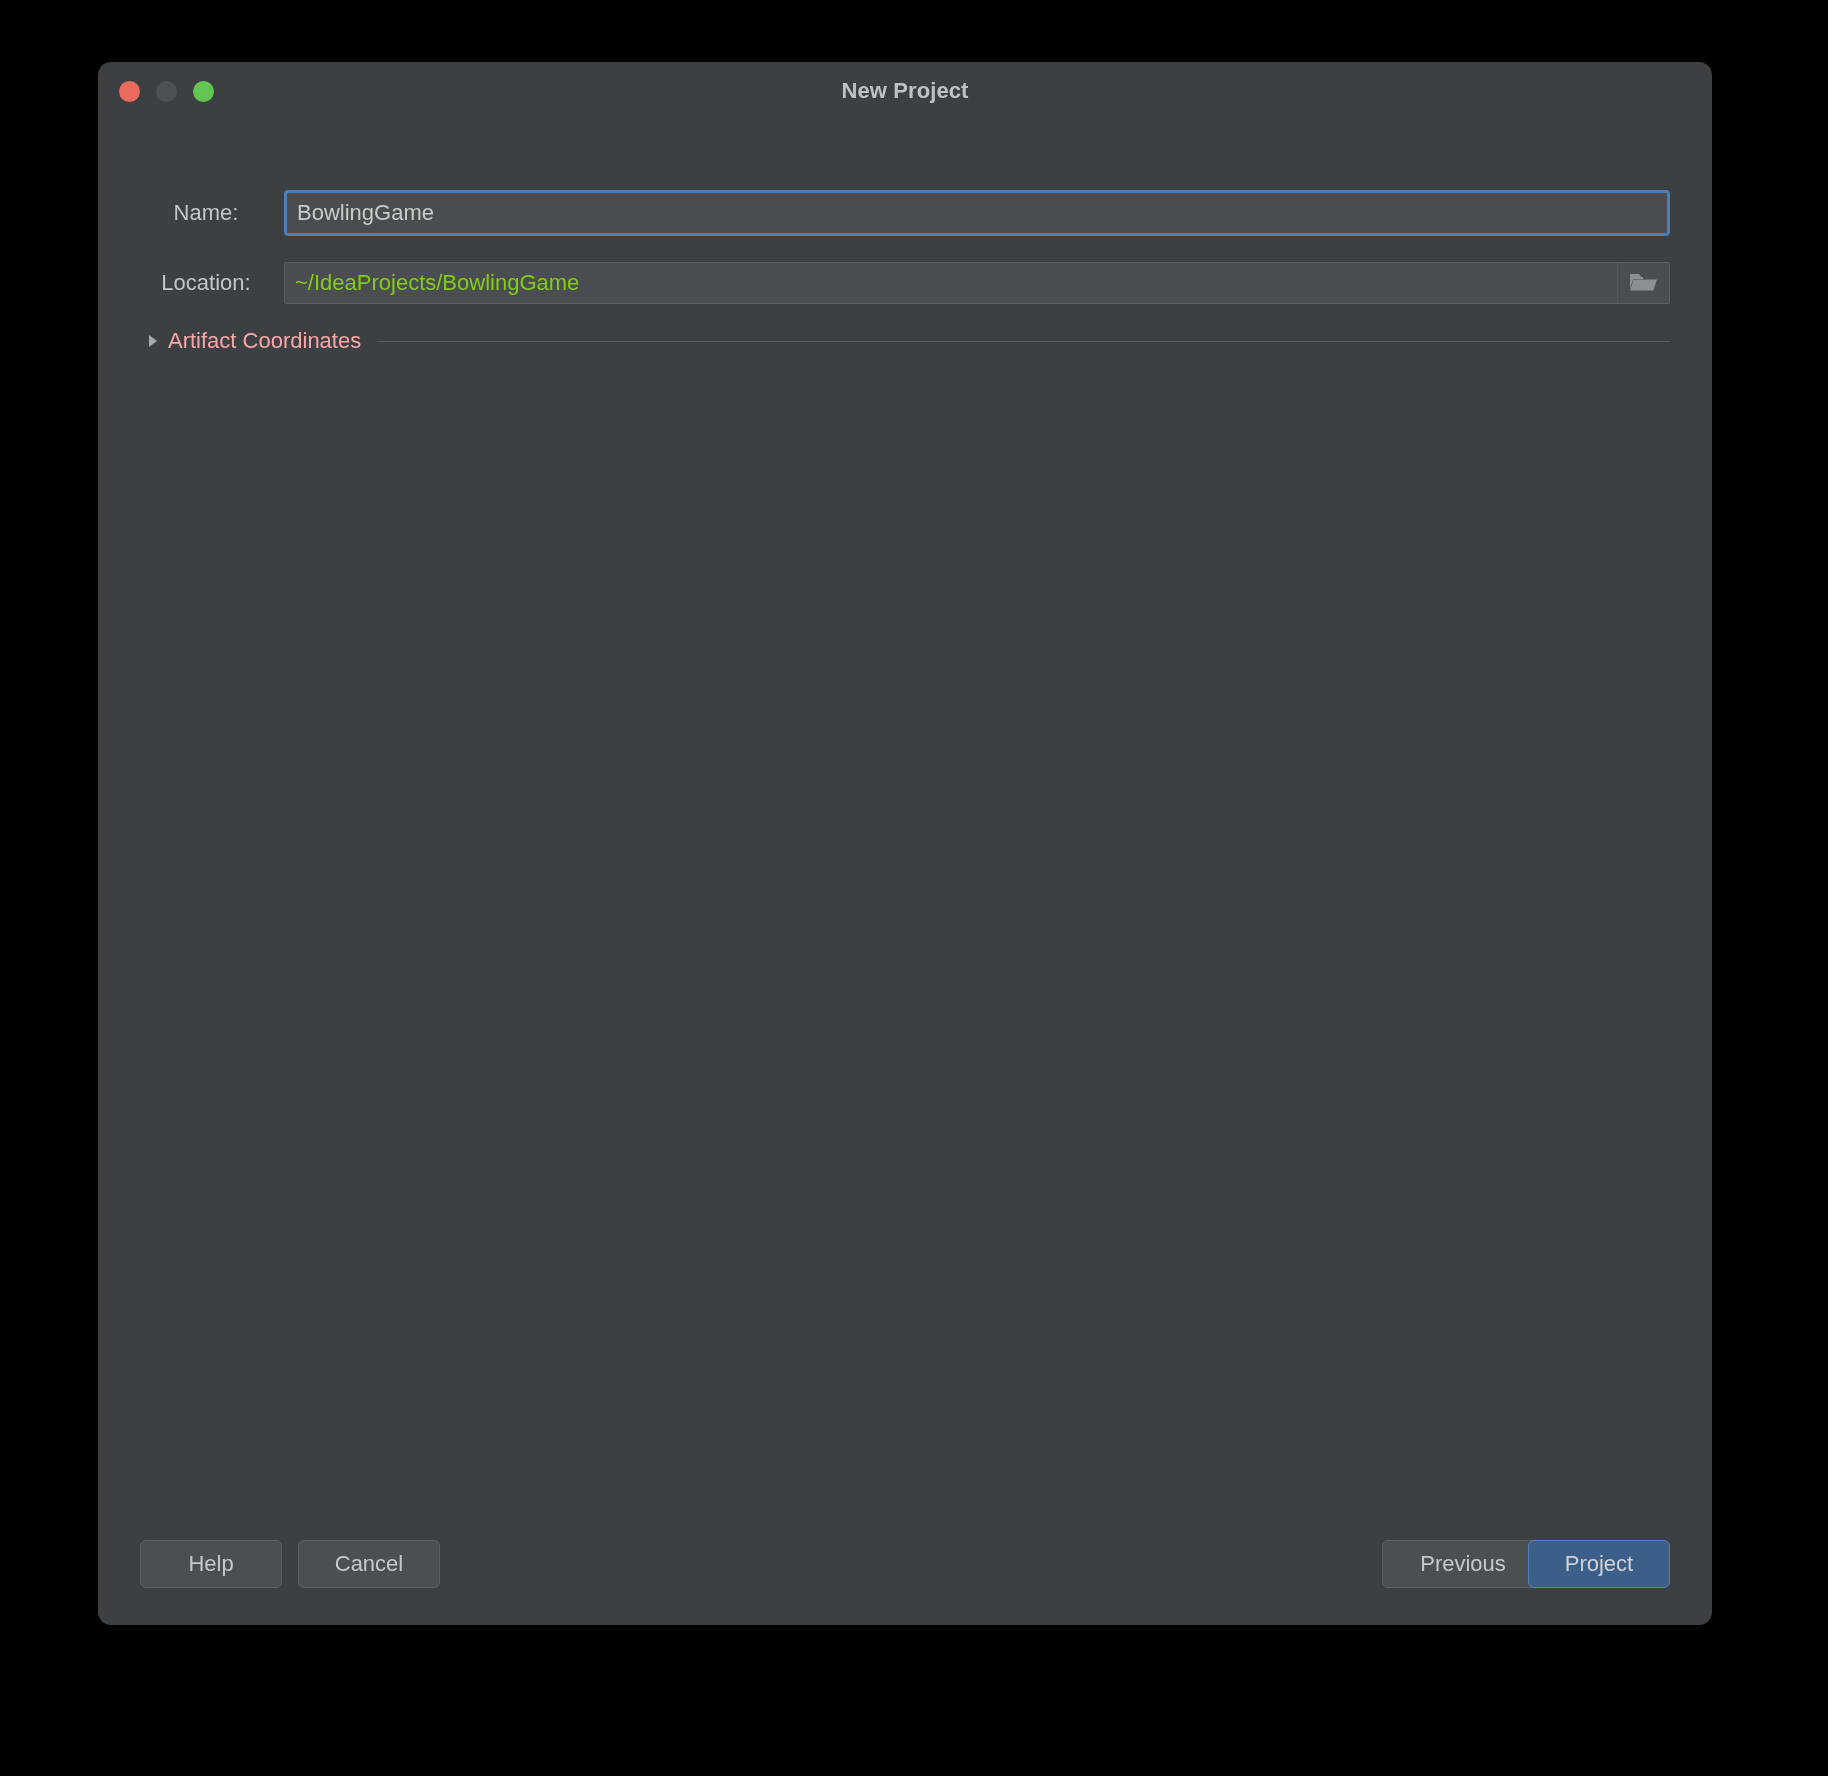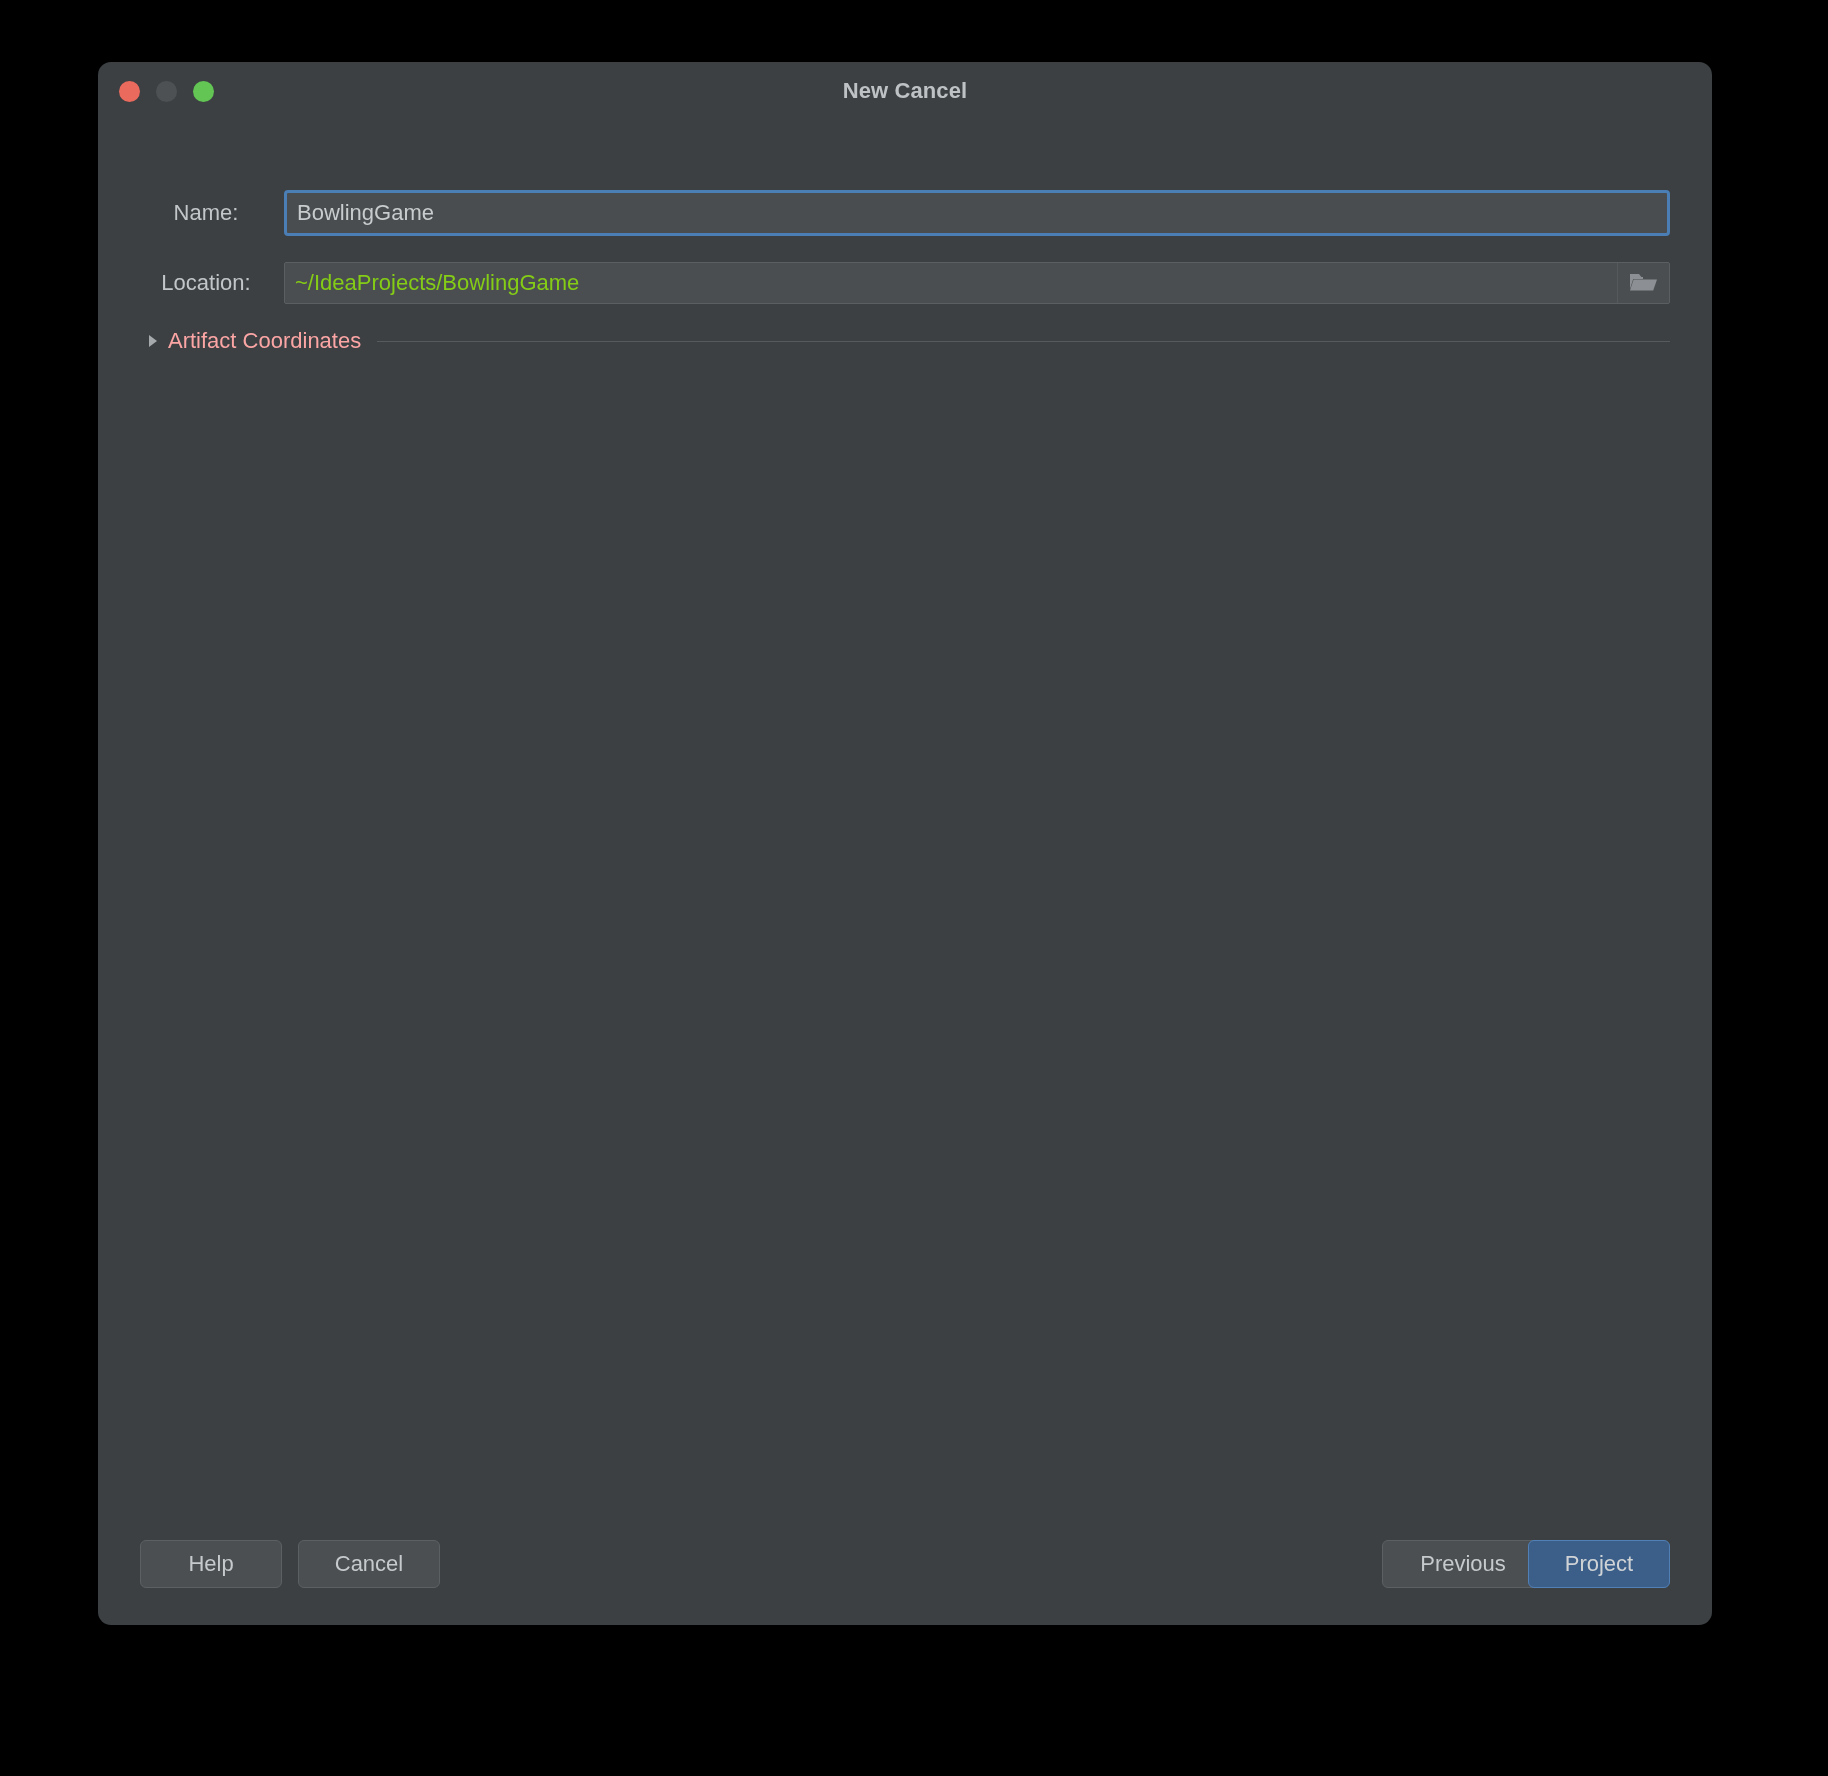--- a/index.html
+++ b/index.html
@@ -227,21 +227,21 @@
 <div id="screen">
 
   <div class="dialog">
 
     <div class="titlebar">
       <div class="traffic-lights">
         <span class="tl close"></span>
         <span class="tl min"></span>
         <span class="tl max"></span>
       </div>
-      <div class="window-title">New Cancel</div>
+      <div class="window-title">New Project</div>
     </div>
 
     <div class="form">
 
       <div class="row row-name">
         <div class="field-label">Name:</div>
         <div class="name-input-wrap">
           <input class="name-input" type="text" value="BowlingGame" style="">
 
         </div>

